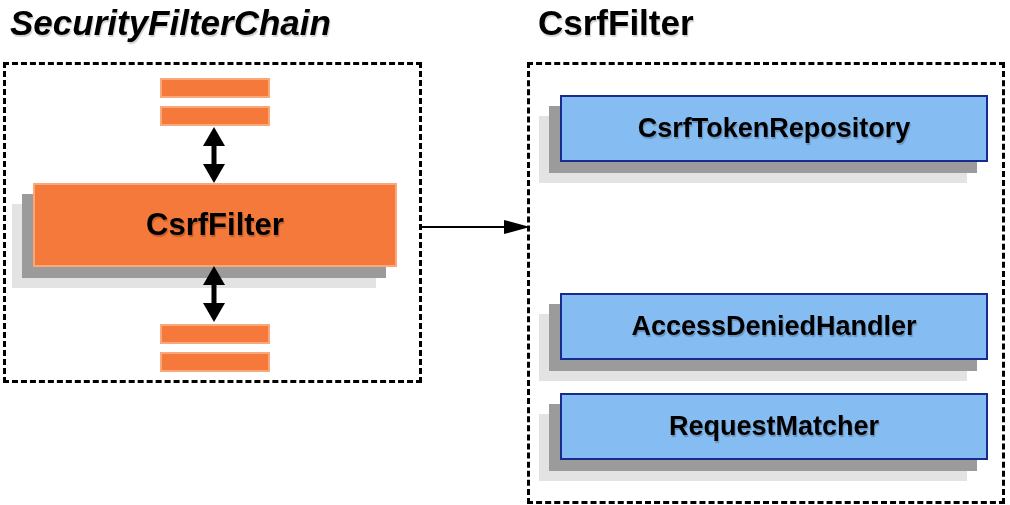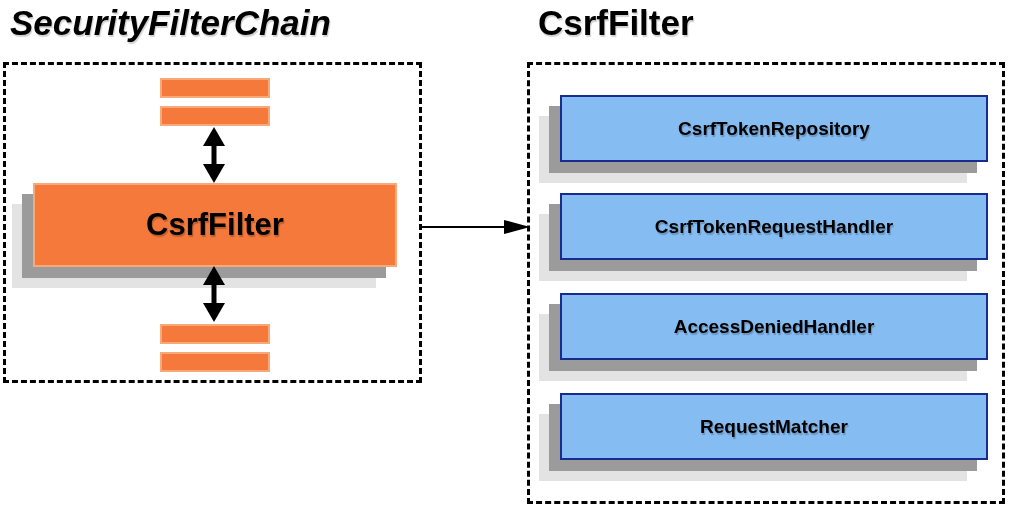--- a/index.html
+++ b/index.html
@@ -78,21 +78,21 @@
                 -21px 21px 0 var(--shadow-light, #e3e3e3);
     display: flex;
     align-items: center;
     justify-content: center;
   }
   .blue-box-1 { top: 30px;  }
   .blue-box-2 { top: 128px; }
   .blue-box-3 { top: 228px; }
   .blue-box-4 { top: 328px; }
   .blue-box .box-label {
-    font-size: 19px;
+    font-size: 27px;
     font-weight: bold;
     text-shadow: 1px 2px 1px rgba(0,0,0,0.22);
   }
 
   .v-arrow {
     position: absolute;
     left: 190px;
     width: 36px;
     height: 56px;
     color: var(--arrow, #000);
@@ -155,23 +155,20 @@
       <polygon points="110,10 84,3 84,17" fill="currentColor"></polygon>
     </svg>
   </div>
 
   <div class="dashed-container container-right">
 
     <div class="blue-box blue-box-1">
       <span class="box-label">CsrfTokenRepository</span>
     </div>
 
-    <div class="blue-box blue-box-2">
-      <span class="box-label">CsrfTokenRequestHandler</span>
-    </div>
 
     <div class="blue-box blue-box-3">
       <span class="box-label">AccessDeniedHandler</span>
     </div>
 
     <div class="blue-box blue-box-4">
       <span class="box-label">RequestMatcher</span>
     </div>
   </div>
 

